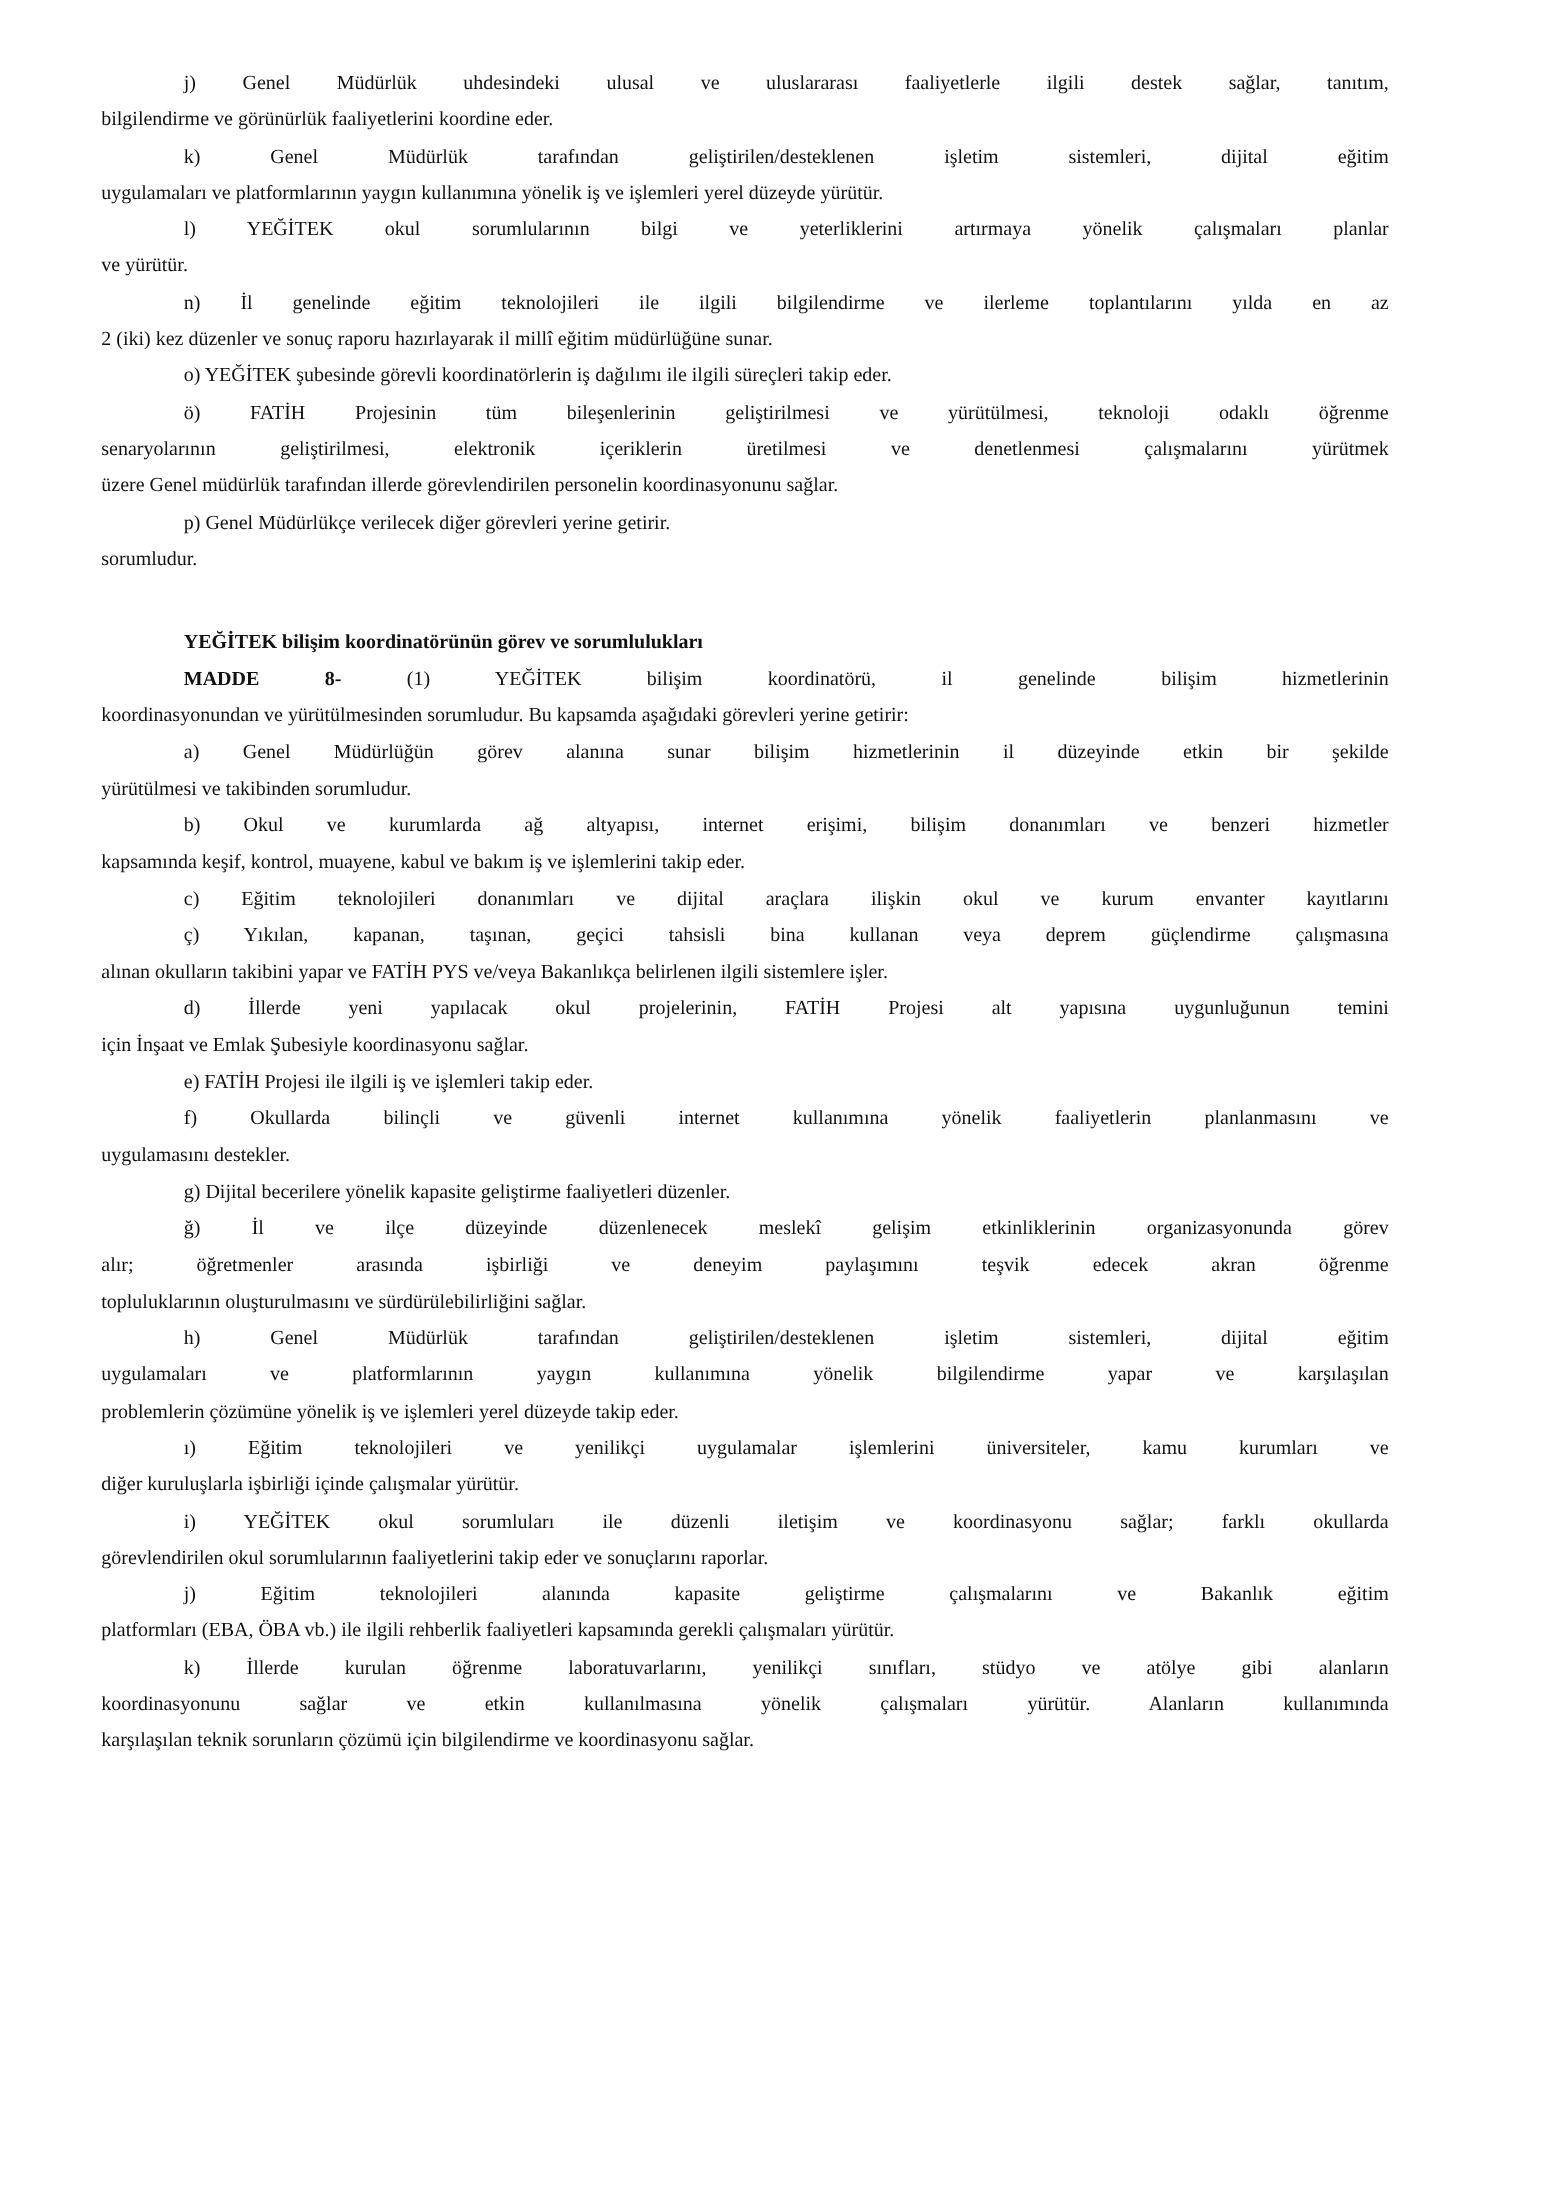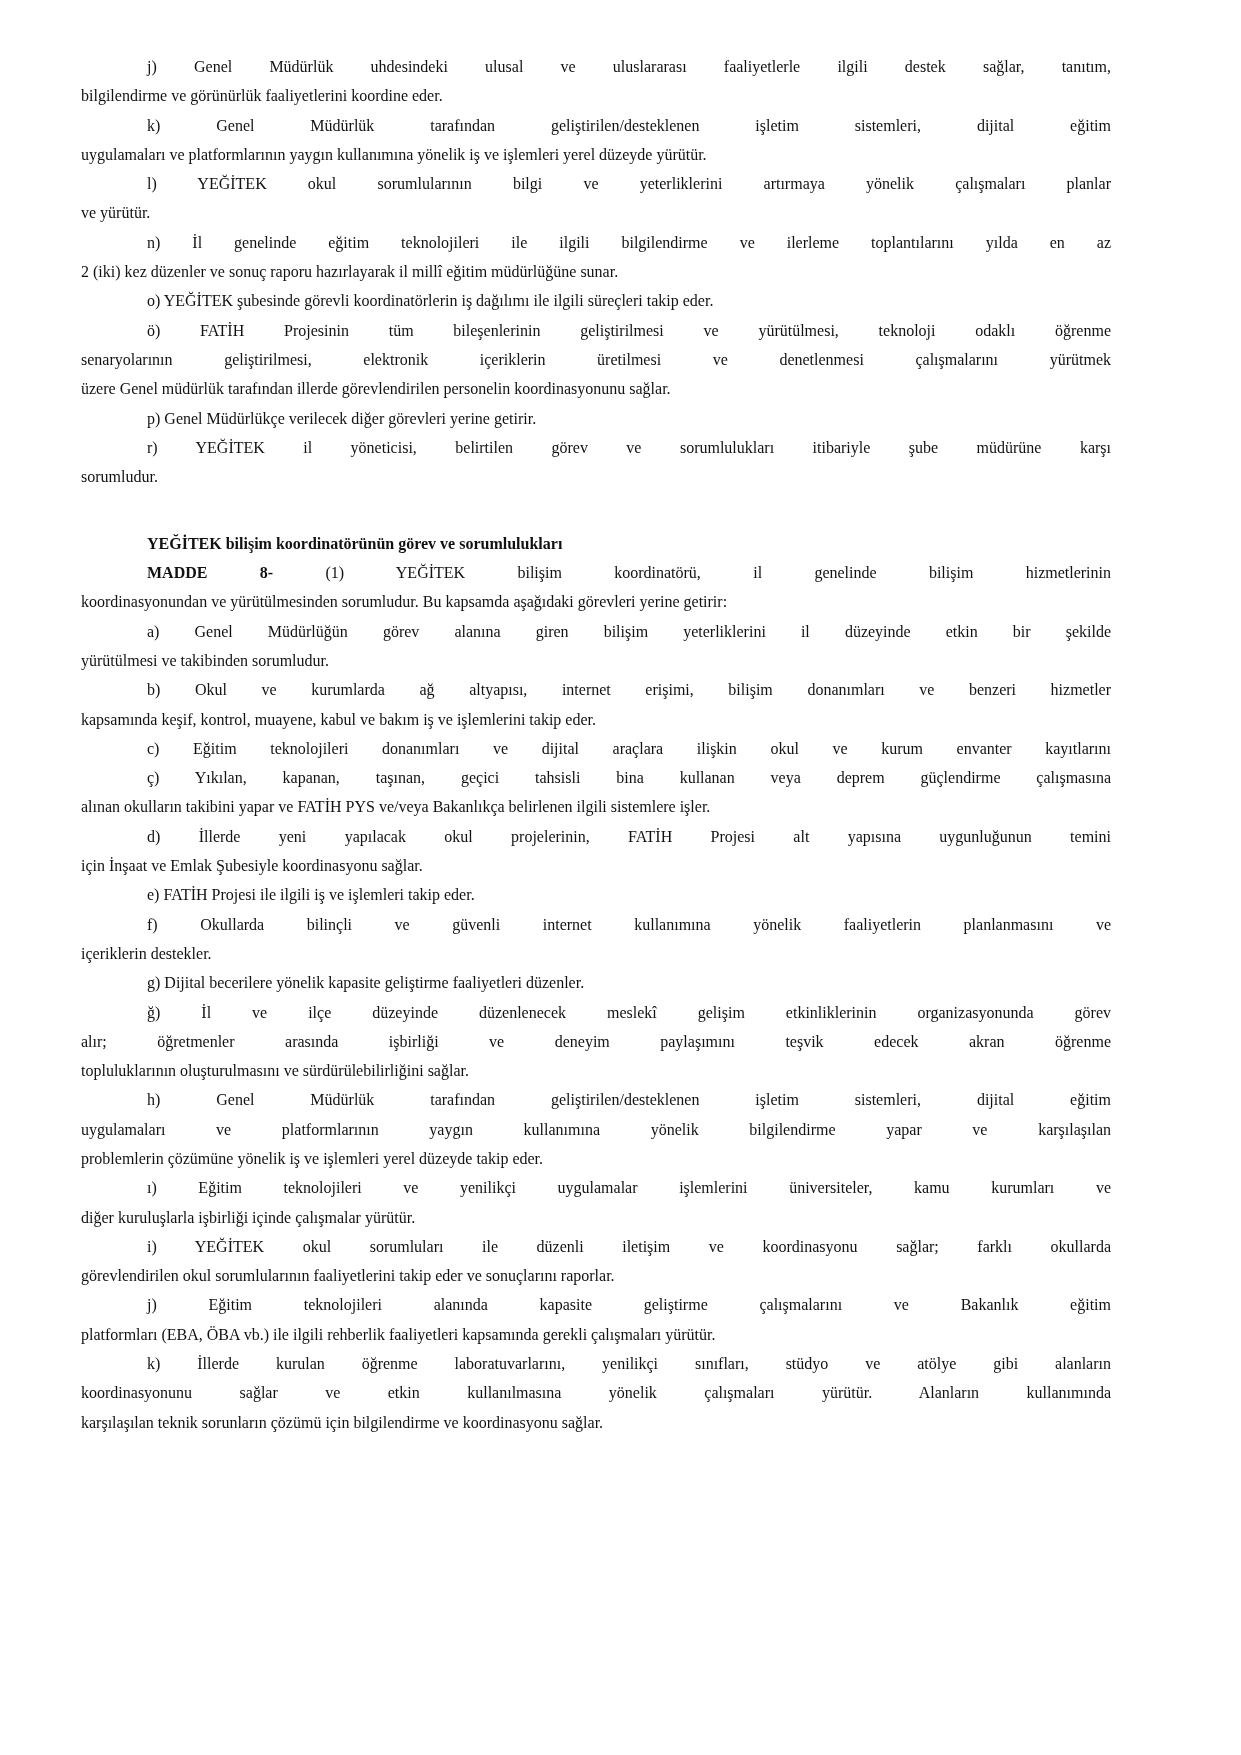--- a/index.html
+++ b/index.html
@@ -76,37 +76,36 @@
       </div>
       <div class="para">
         <div class="line first">ö) FATİH Projesinin tüm bileşenlerinin geliştirilmesi ve yürütülmesi, teknoloji odaklı öğrenme</div>
         <div class="line">senaryolarının geliştirilmesi, elektronik içeriklerin üretilmesi ve denetlenmesi çalışmalarını yürütmek</div>
         <div class="line last">üzere Genel müdürlük tarafından illerde görevlendirilen personelin koordinasyonunu sağlar.</div>
       </div>
       <div class="para">
         <div class="line first last">p) Genel Müdürlükçe verilecek diğer görevleri yerine getirir.</div>
       </div>
       <div class="para">
-        <div class="line first">r) YEĞİTEK il yöneticisi, belirtilen görev ve sorumlulukları itibariyle şube müdürüne karşı</div>
         <div class="line last">sorumludur.</div>
       </div>
     </div>
 
   <div class="gap"></div>
   <div class="gap" style="height:8px"></div>
 
   <div>
     <div class="line first last heading">YEĞİTEK bilişim koordinatörünün görev ve sorumlulukları</div>
     <div class="para">
       <div class="line first"><span class="bold">MADDE 8-</span><span> (1) YEĞİTEK bilişim koordinatörü, il genelinde bilişim hizmetlerinin</span></div>
       <div class="line last">koordinasyonundan ve yürütülmesinden sorumludur. Bu kapsamda aşağıdaki görevleri yerine getirir:</div>
     </div>
     <div id="section-madde8-items">
         <div class="para">
-          <div class="line first">a) Genel Müdürlüğün görev alanına giren bilişim yeterliklerini il düzeyinde etkin bir şekilde</div>
+          <div class="line first">a) Genel Müdürlüğün görev alanına sunar bilişim hizmetlerinin il düzeyinde etkin bir şekilde</div>
           <div class="line last">yürütülmesi ve takibinden sorumludur.</div>
         </div>
         <div class="para">
           <div class="line first">b) Okul ve kurumlarda ağ altyapısı, internet erişimi, bilişim donanımları ve benzeri hizmetler</div>
           <div class="line last">kapsamında keşif, kontrol, muayene, kabul ve bakım iş ve işlemlerini takip eder.</div>
         </div>
         <div class="para">
           <div class="line first">c) Eğitim teknolojileri donanımları ve dijital araçlara ilişkin okul ve kurum envanter kayıtlarını</div>
         </div>
         <div class="para">
@@ -115,21 +114,21 @@
         </div>
         <div class="para">
           <div class="line first">d)  İllerde yeni yapılacak okul projelerinin, FATİH Projesi alt yapısına uygunluğunun temini</div>
           <div class="line last">için İnşaat ve Emlak Şubesiyle koordinasyonu sağlar.</div>
         </div>
         <div class="para">
           <div class="line first last">e) FATİH Projesi ile ilgili iş ve işlemleri takip eder.</div>
         </div>
         <div class="para">
           <div class="line first">f) Okullarda bilinçli ve güvenli internet kullanımına yönelik faaliyetlerin planlanmasını ve</div>
-          <div class="line last">içeriklerin destekler.</div>
+          <div class="line last">uygulamasını destekler.</div>
         </div>
         <div class="para">
           <div class="line first last">g) Dijital becerilere yönelik kapasite geliştirme faaliyetleri düzenler.</div>
         </div>
         <div class="para">
           <div class="line first">ğ) İl ve ilçe düzeyinde düzenlenecek meslekî gelişim etkinliklerinin organizasyonunda görev</div>
           <div class="line">alır; öğretmenler arasında işbirliği ve deneyim paylaşımını teşvik edecek akran öğrenme</div>
           <div class="line last">topluluklarının oluşturulmasını ve sürdürülebilirliğini sağlar.</div>
         </div>
         <div class="para">

